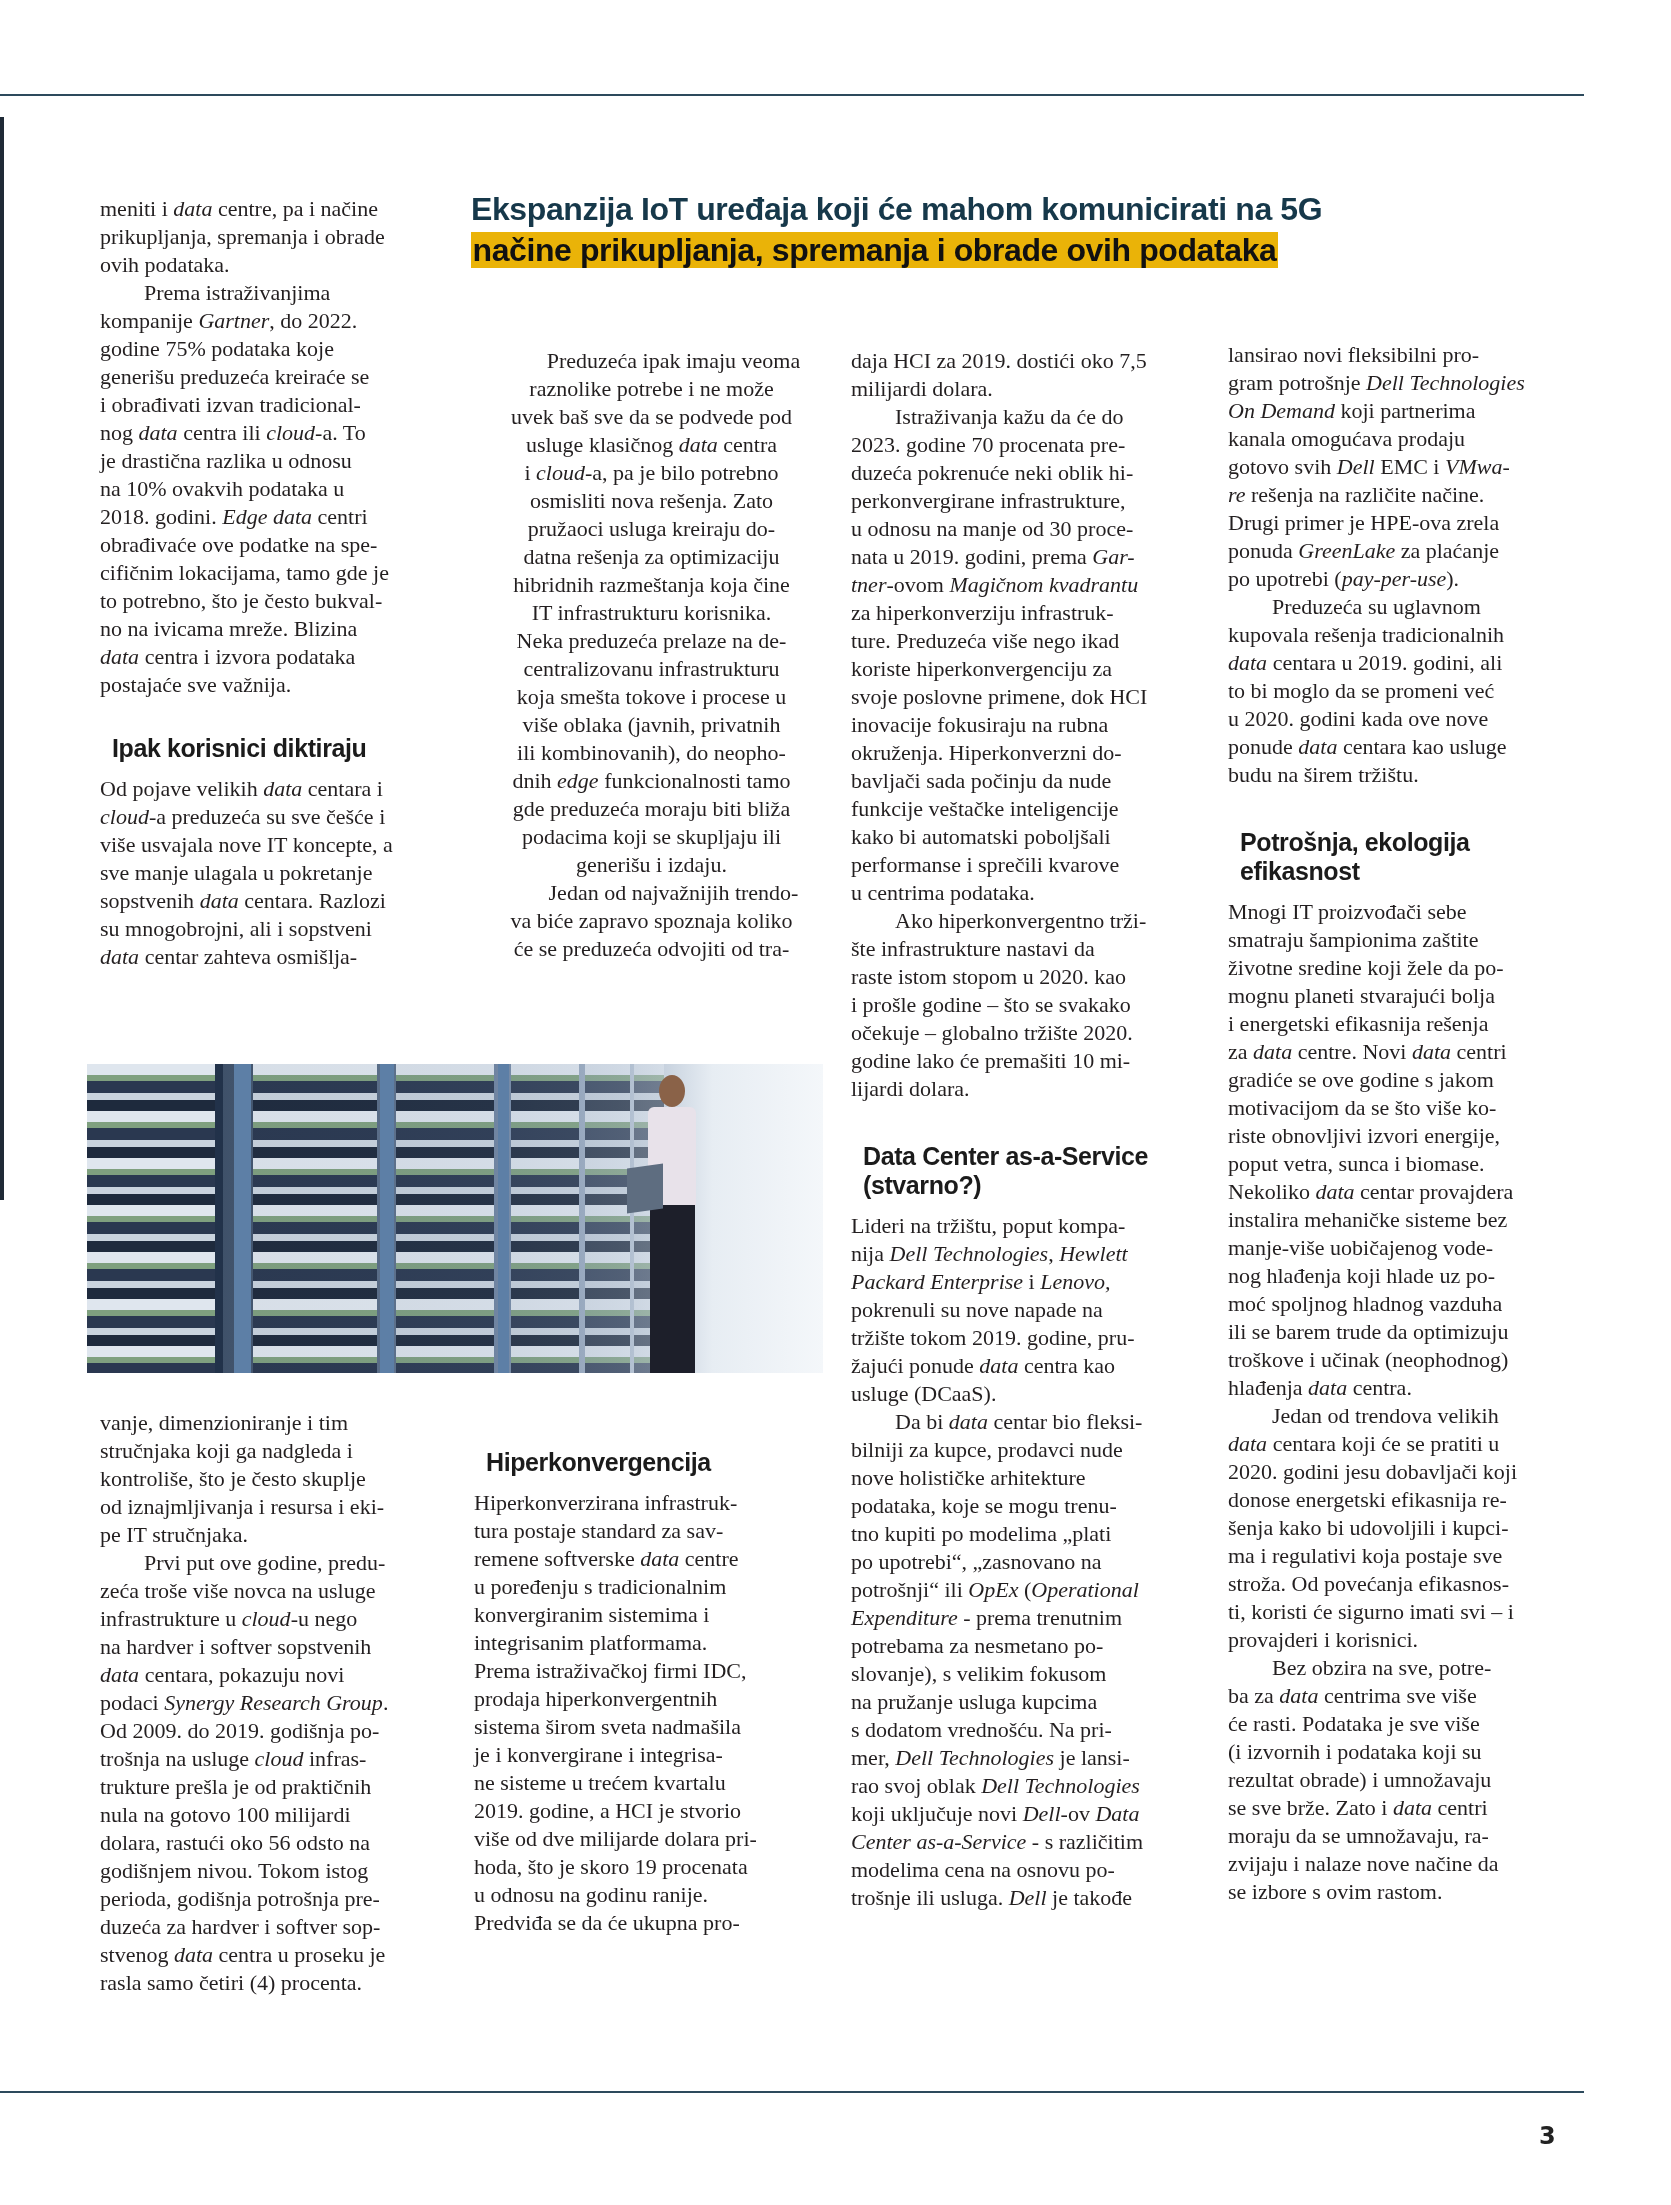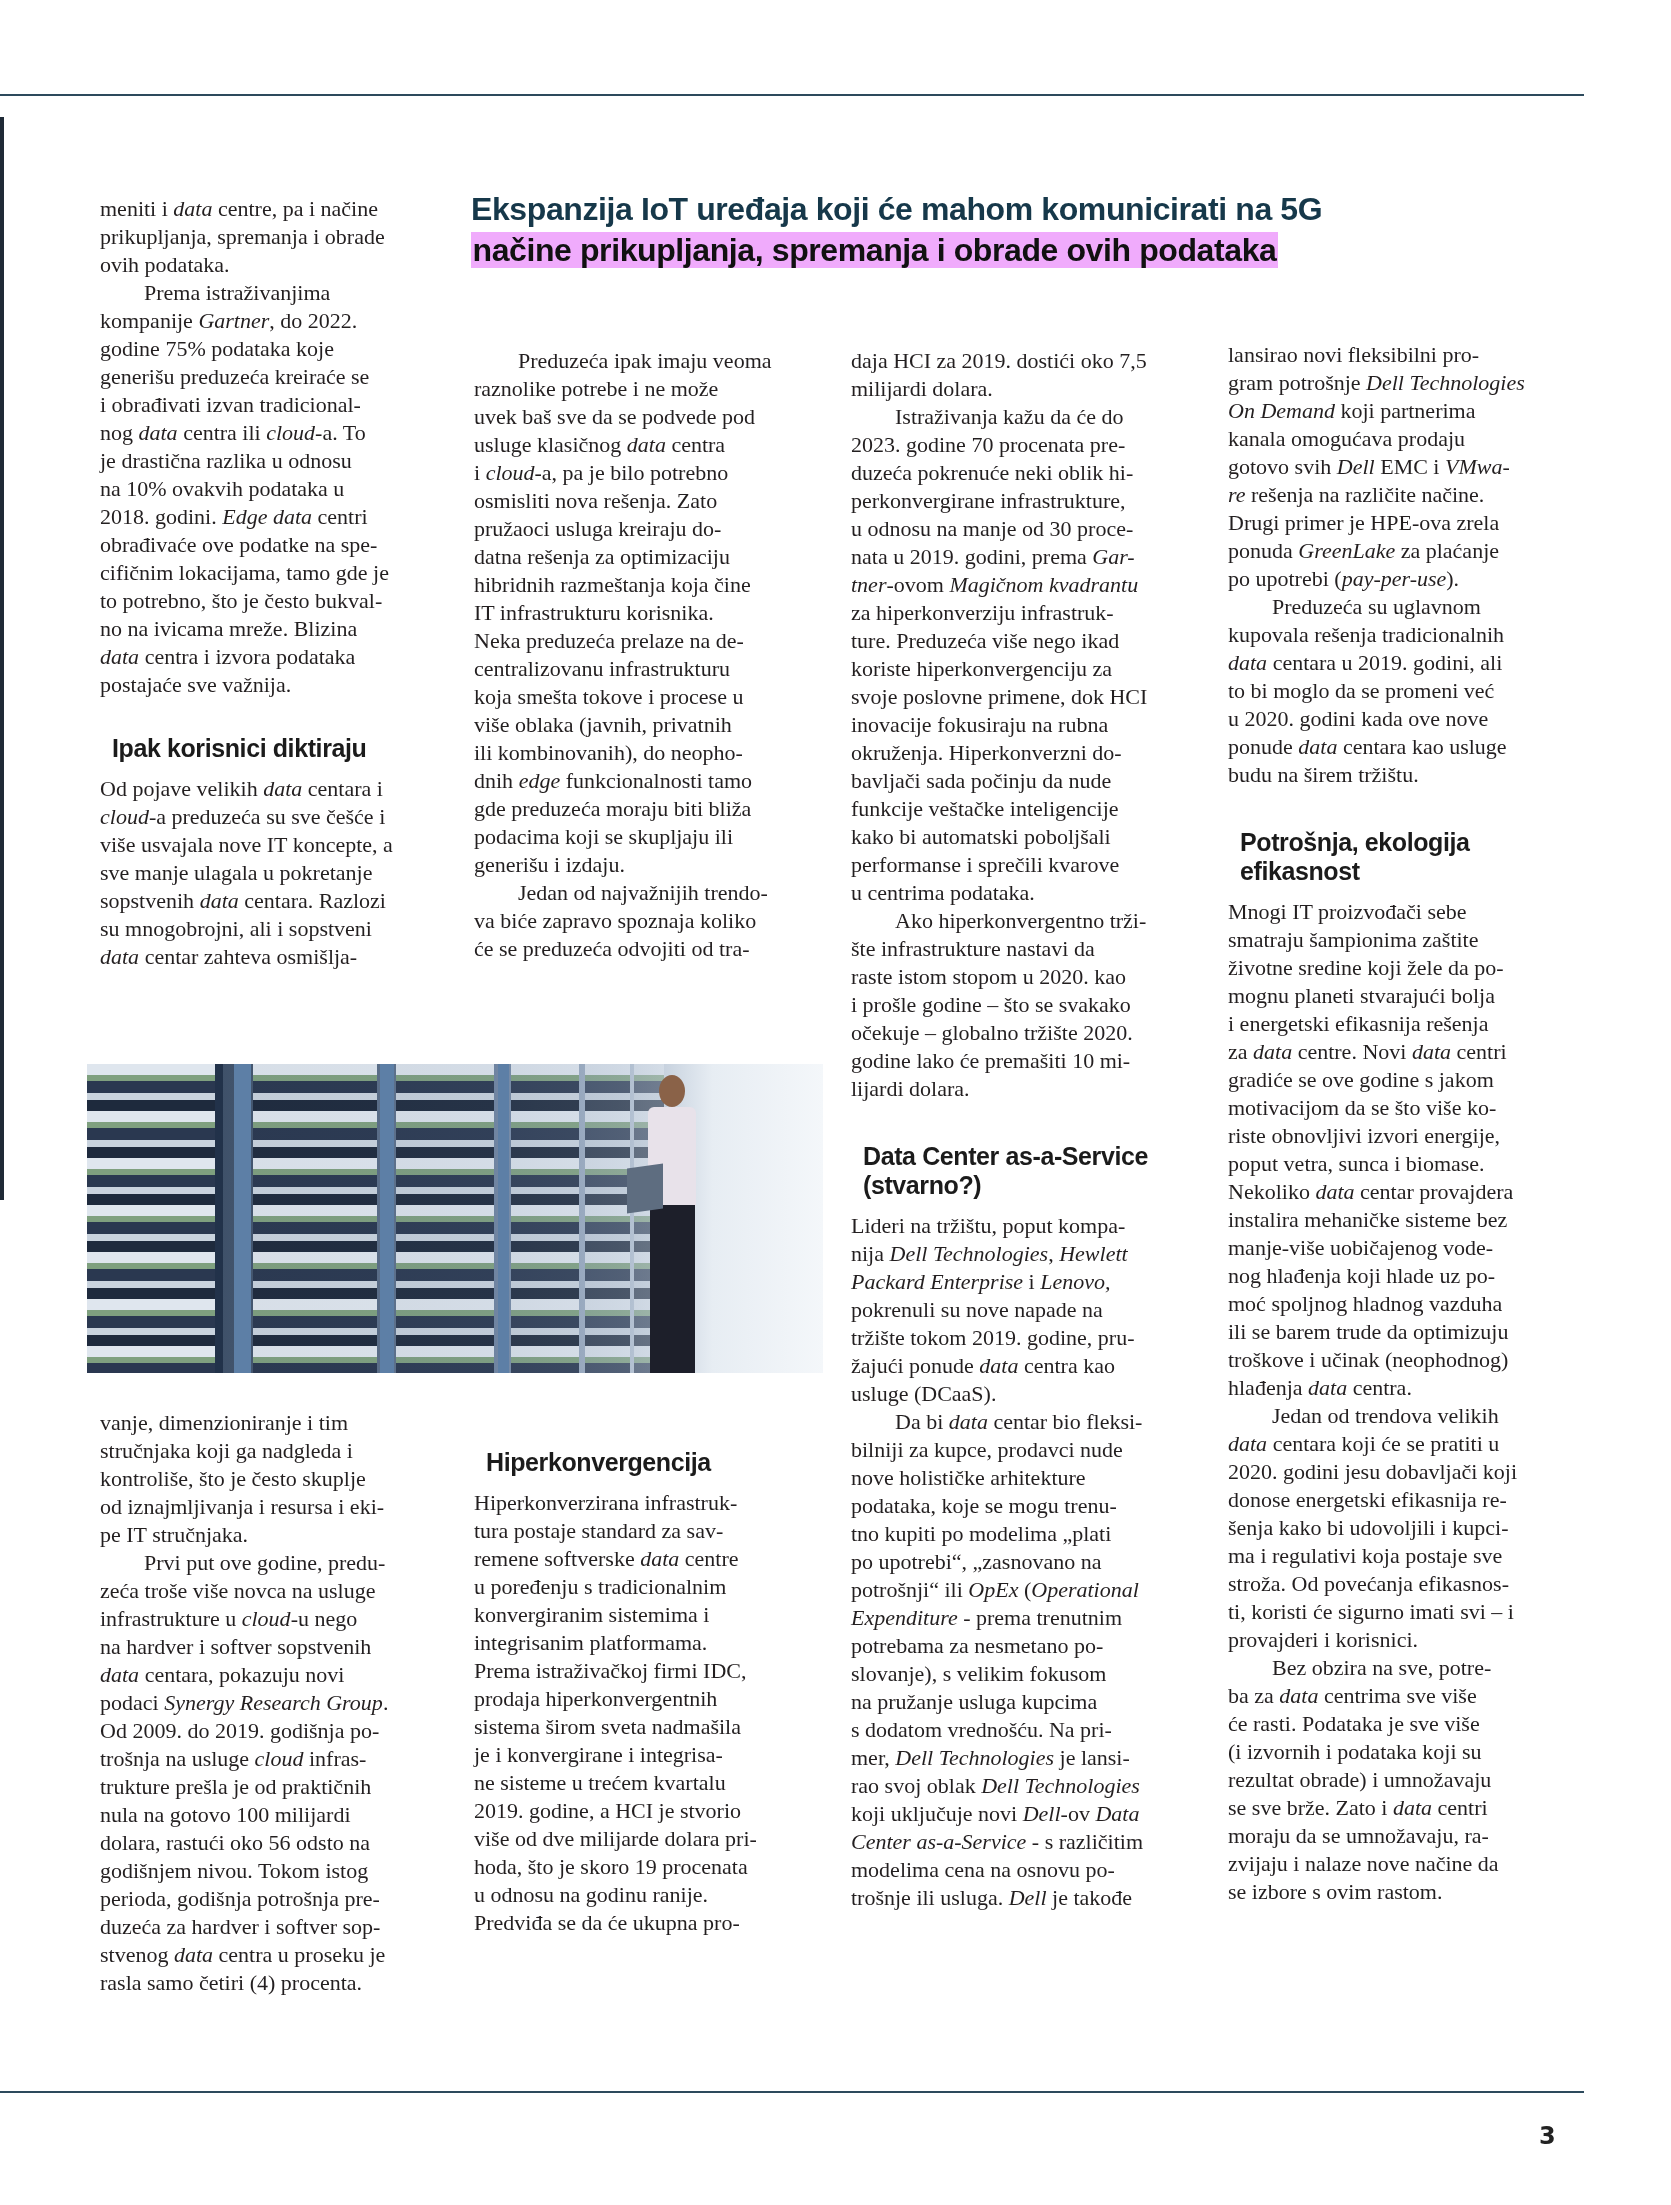--- a/index.html
+++ b/index.html
@@ -4,30 +4,30 @@
 <style>
   html, body { margin: 0; padding: 0; background: #ffffff; }
   body { width: 1671px; height: 2205px; position: relative; overflow: hidden; }
   .rule-top { position: absolute; left: 0; top: 94px; width: 1584px; height: 2.3px; background: #2d4a5c; }
   .rule-bottom { position: absolute; left: 0; top: 2091px; width: 1584px; height: 2.3px; background: #2d4a5c; }
   .left-bleed { position: absolute; left: 0; top: 117px; width: 3.8px; height: 1083px; background: #1f2a36; }
   .pullquote { position: absolute; left: 471px; top: 189px; width: 1086px;
     font-family: "Liberation Sans", sans-serif; font-weight: bold; font-size: 32px; line-height: 41px;
     color: #16384a; letter-spacing: -0.4px; }
   .pullquote .line { display: block; white-space: nowrap; }
-  .pullquote .hl { background: #f0abfc; color: #111111; padding: 0 1.5px; }
+  .pullquote .hl { background: #eab308; color: #111111; padding: 0 1.5px; }
   .col { position: absolute; font-family: "Liberation Serif", serif; font-size: 22px; line-height: 28px;
     color: #231f20; }
   .col .ln { display: block; white-space: nowrap; }
   .col .indent { padding-left: 44px; }
   .col h3 { margin: 12px; font-family: "Liberation Sans", sans-serif; font-weight: bold; font-size: 25px;
     line-height: 29px; color: #1b1b1b; letter-spacing: -0.4px; }
   .col i { }
   .c1a { left: 100px; top: 195px; width: 347px; }
-  .c2a { left: 474px; top: 347px; width: 355px; }
+  .c2a { left: 474px; top: 347px; width: 355px; text-align: center; }
   .c3 { left: 851px; top: 347px; width: 355px; }
   .c4 { left: 1228px; top: 341px; width: 355px; }
   .c1b { left: 100px; top: 1409px; width: 347px; }
   .c2b { left: 474px; top: 1409px; width: 355px; }
   .photo { position: absolute; left: 87px; top: 1064px; width: 736px; height: 309px; overflow: hidden;
     background: linear-gradient(90deg, #2b3b52 0%, #4c5f78 30%, #6e83a0 55%, #a9b8cb 72%, #e7edf3 85%, #f4f7fa 100%); }
   .rack { position: absolute; top: 0; bottom: 0; background:
       repeating-linear-gradient(180deg, #dfe6ee 0 10.6px, #7fa07f 10.6px 16.6px, #2a3850 16.6px 29px, #c9d3de 29px 36px, #1e2a3d 36px 47px); }
   .rack-frame { position: absolute; top: 0; bottom: 0; background: #5d7fa6; }
   .person { position: absolute; }

